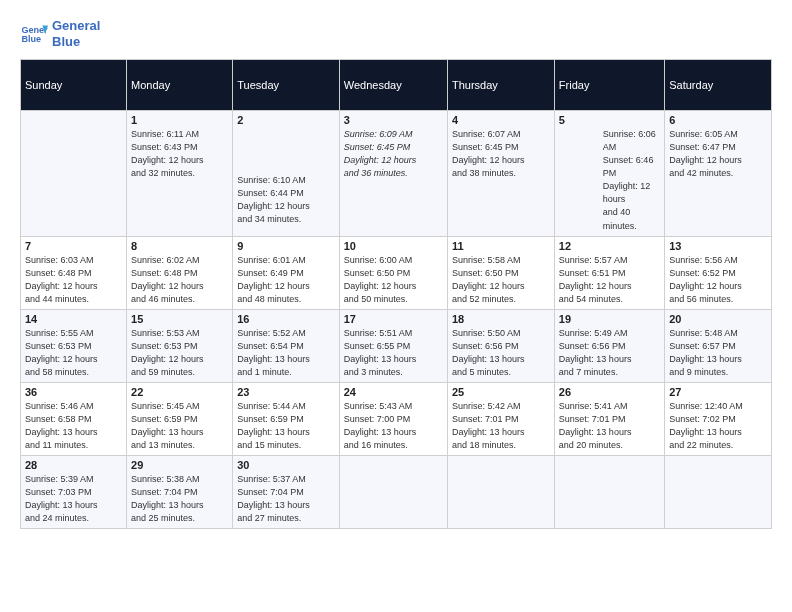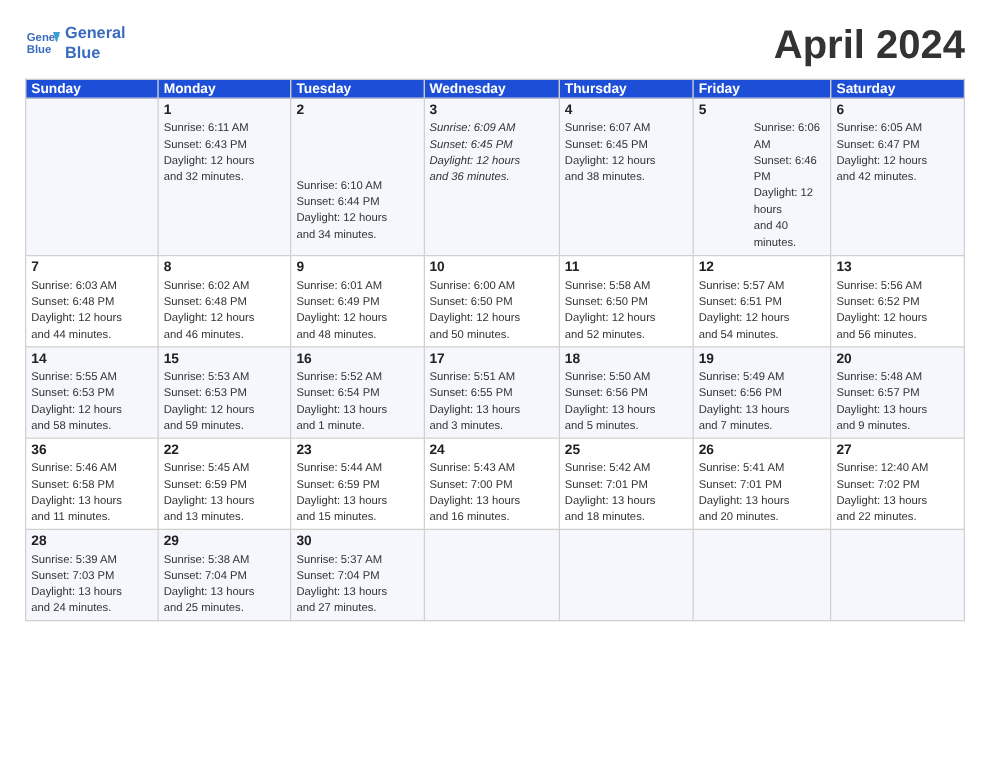--- a/index.html
+++ b/index.html
@@ -43,25 +43,25 @@
     .location {
       font-size: 14px;
       color: #555;
     }
     table {
       width: 100%;
       border-collapse: collapse;
       font-size: 9.5px;
     }
     thead tr th {
-      background: #1d4ed8;
+      background: #0f172a;
       color: #fff;
-      font-weight: bold;
+      font-weight: normal;
       font-size: 11px;
-      padding: 1px 4px;
+      padding: 19px 4px;
       text-align: left;
       border: 1px solid #ccc;
     }
     tbody tr td {
       border: 1px solid #d0d0d0;
       vertical-align: top;
       padding: 3px 4px;
       width: 113px;
       min-height: 70px;
       background: #fff;
@@ -98,21 +98,20 @@
         <text x="2" y="18" font-size="13" font-weight="bold" fill="#3a6bbf">General</text>
         <text x="2" y="32" font-size="13" font-weight="bold" fill="#3a6bbf">Blue</text>
         <polygon points="32,8 40,8 36,20" fill="#3a9fd4"></polygon>
       </svg>
       <div>
         <div style="font-size:13px;font-weight:bold;color:#3a6bbf;line-height:1.2;">General</div>
         <div style="font-size:13px;font-weight:bold;color:#3a6bbf;line-height:1.2;">Blue</div>
       </div>
     </div>
     <div class="title-block">
-      <div class="month-title">April 2024</div>
     </div>
   </div>
 
   <table>
     <thead>
       <tr id="weekday-header">
           <th>Sunday</th>
           <th>Monday</th>
           <th>Tuesday</th>
           <th>Wednesday</th>

